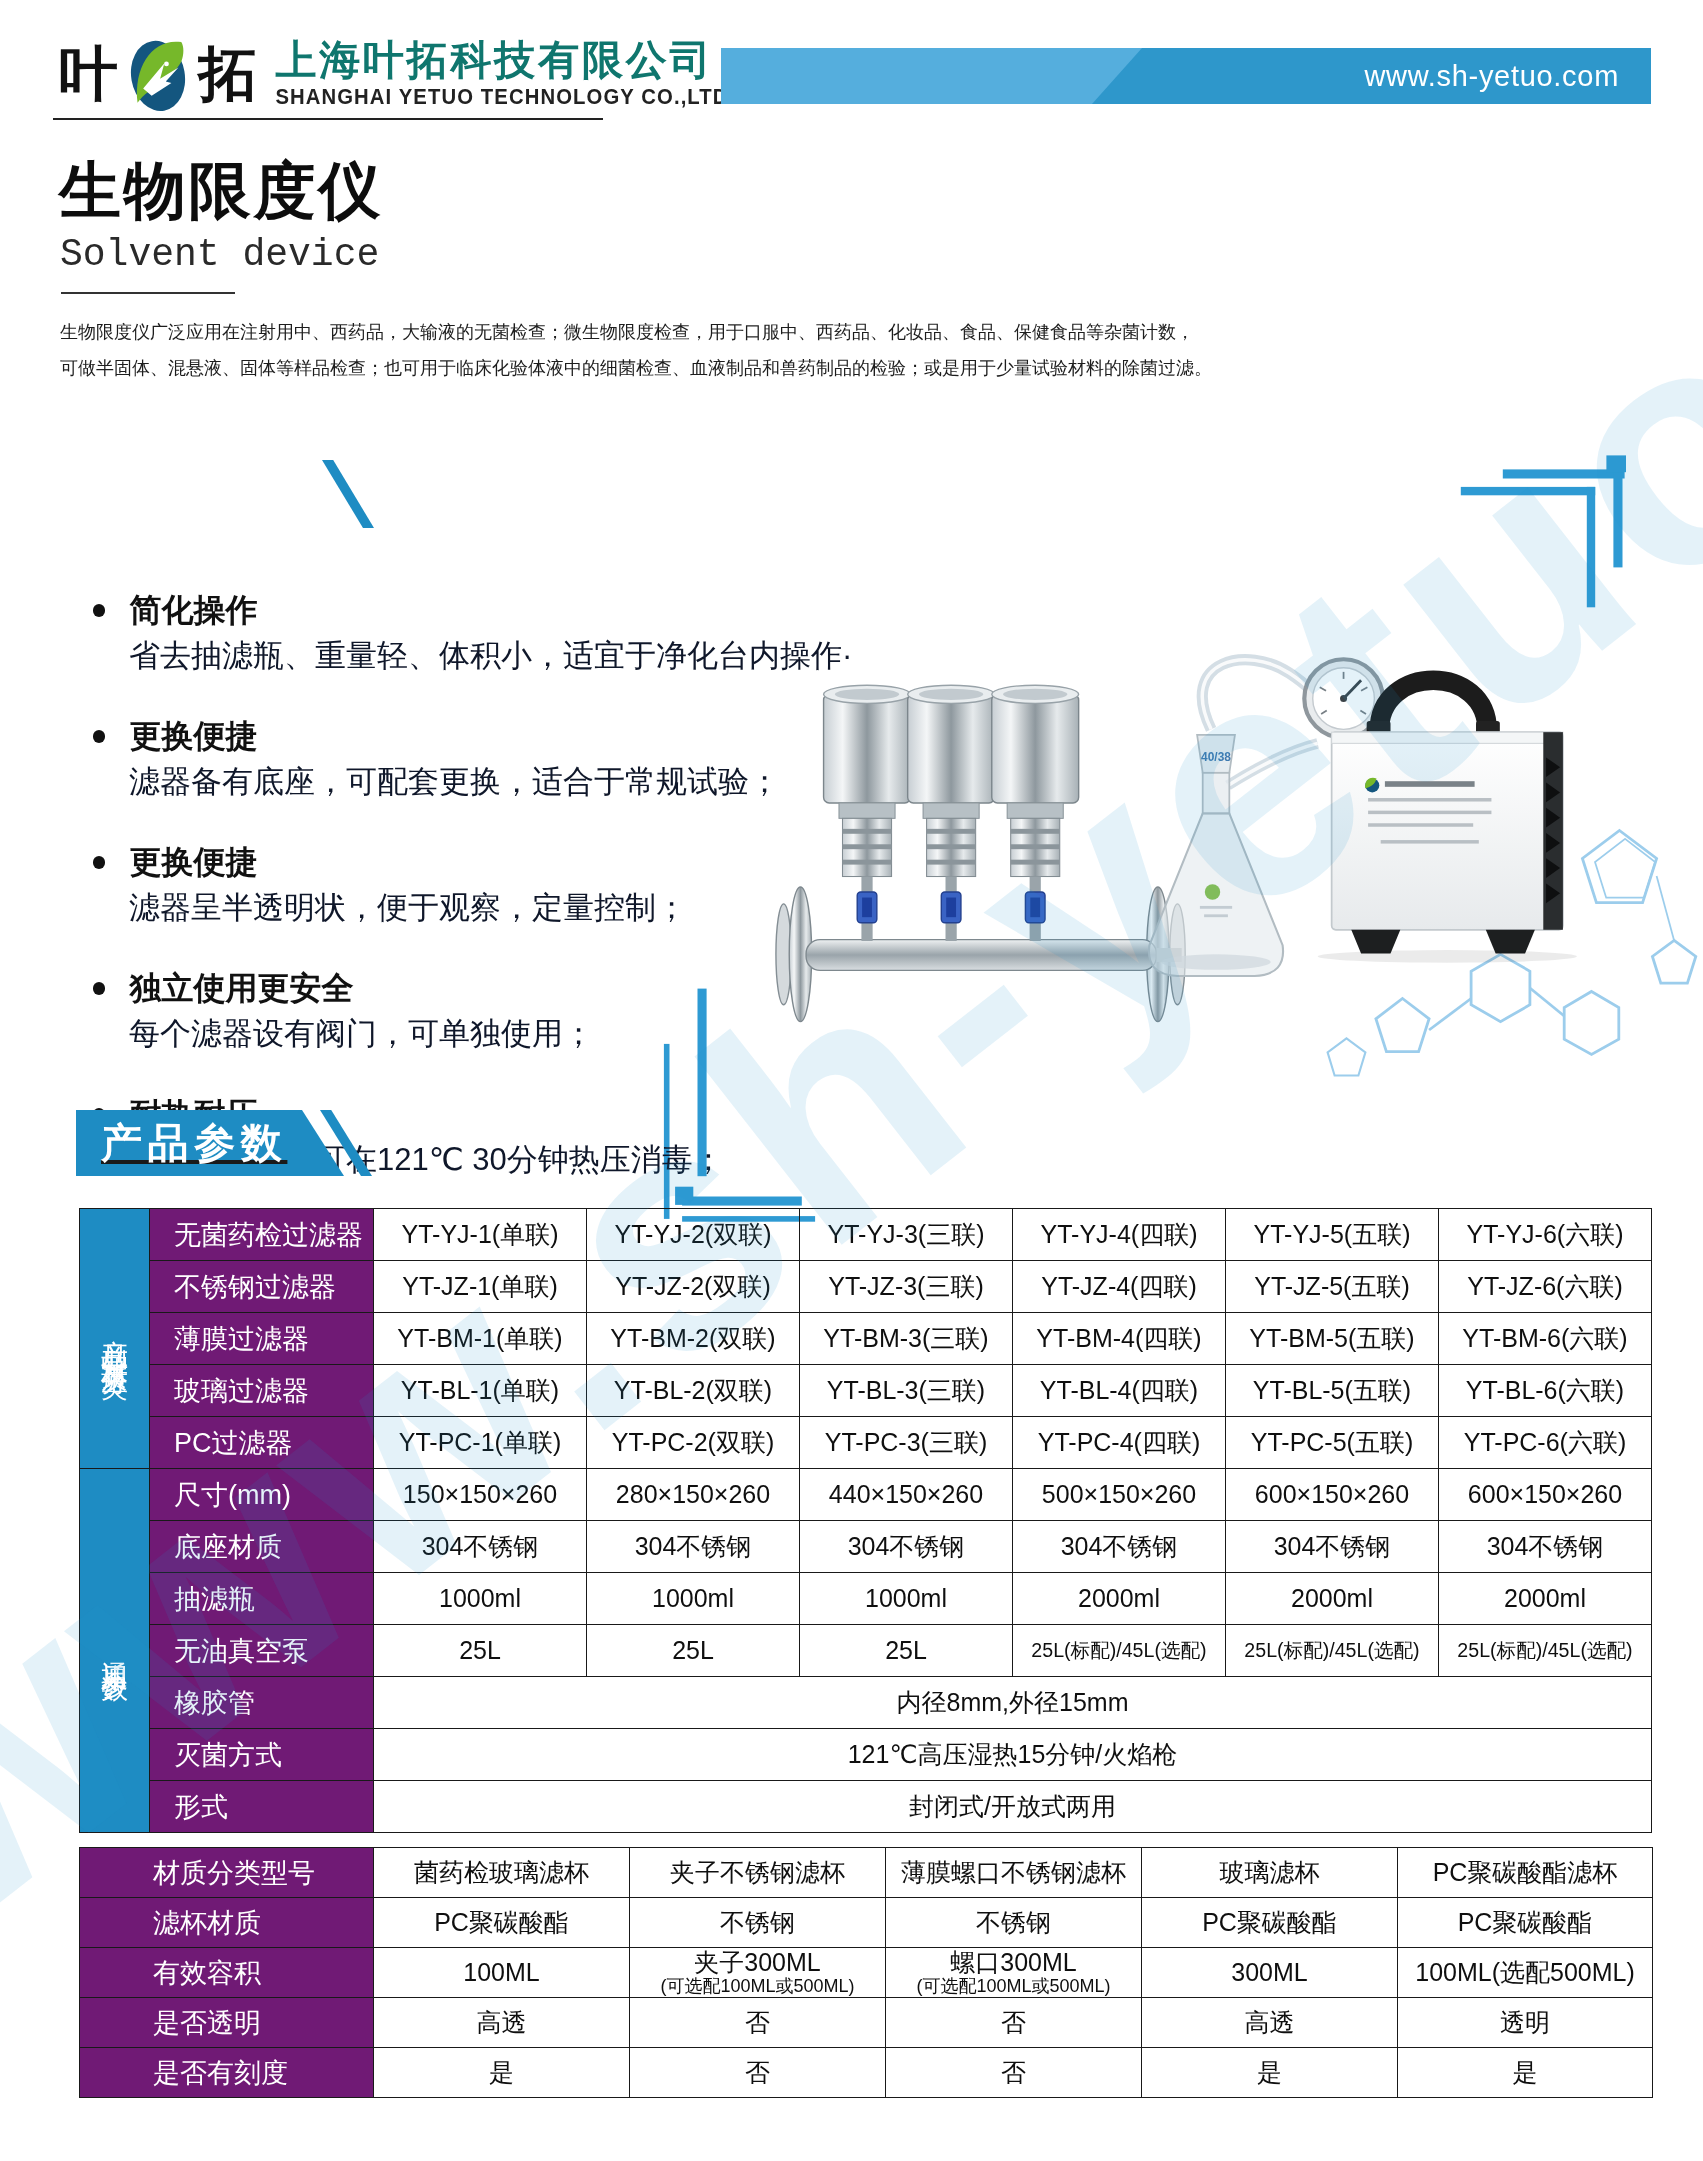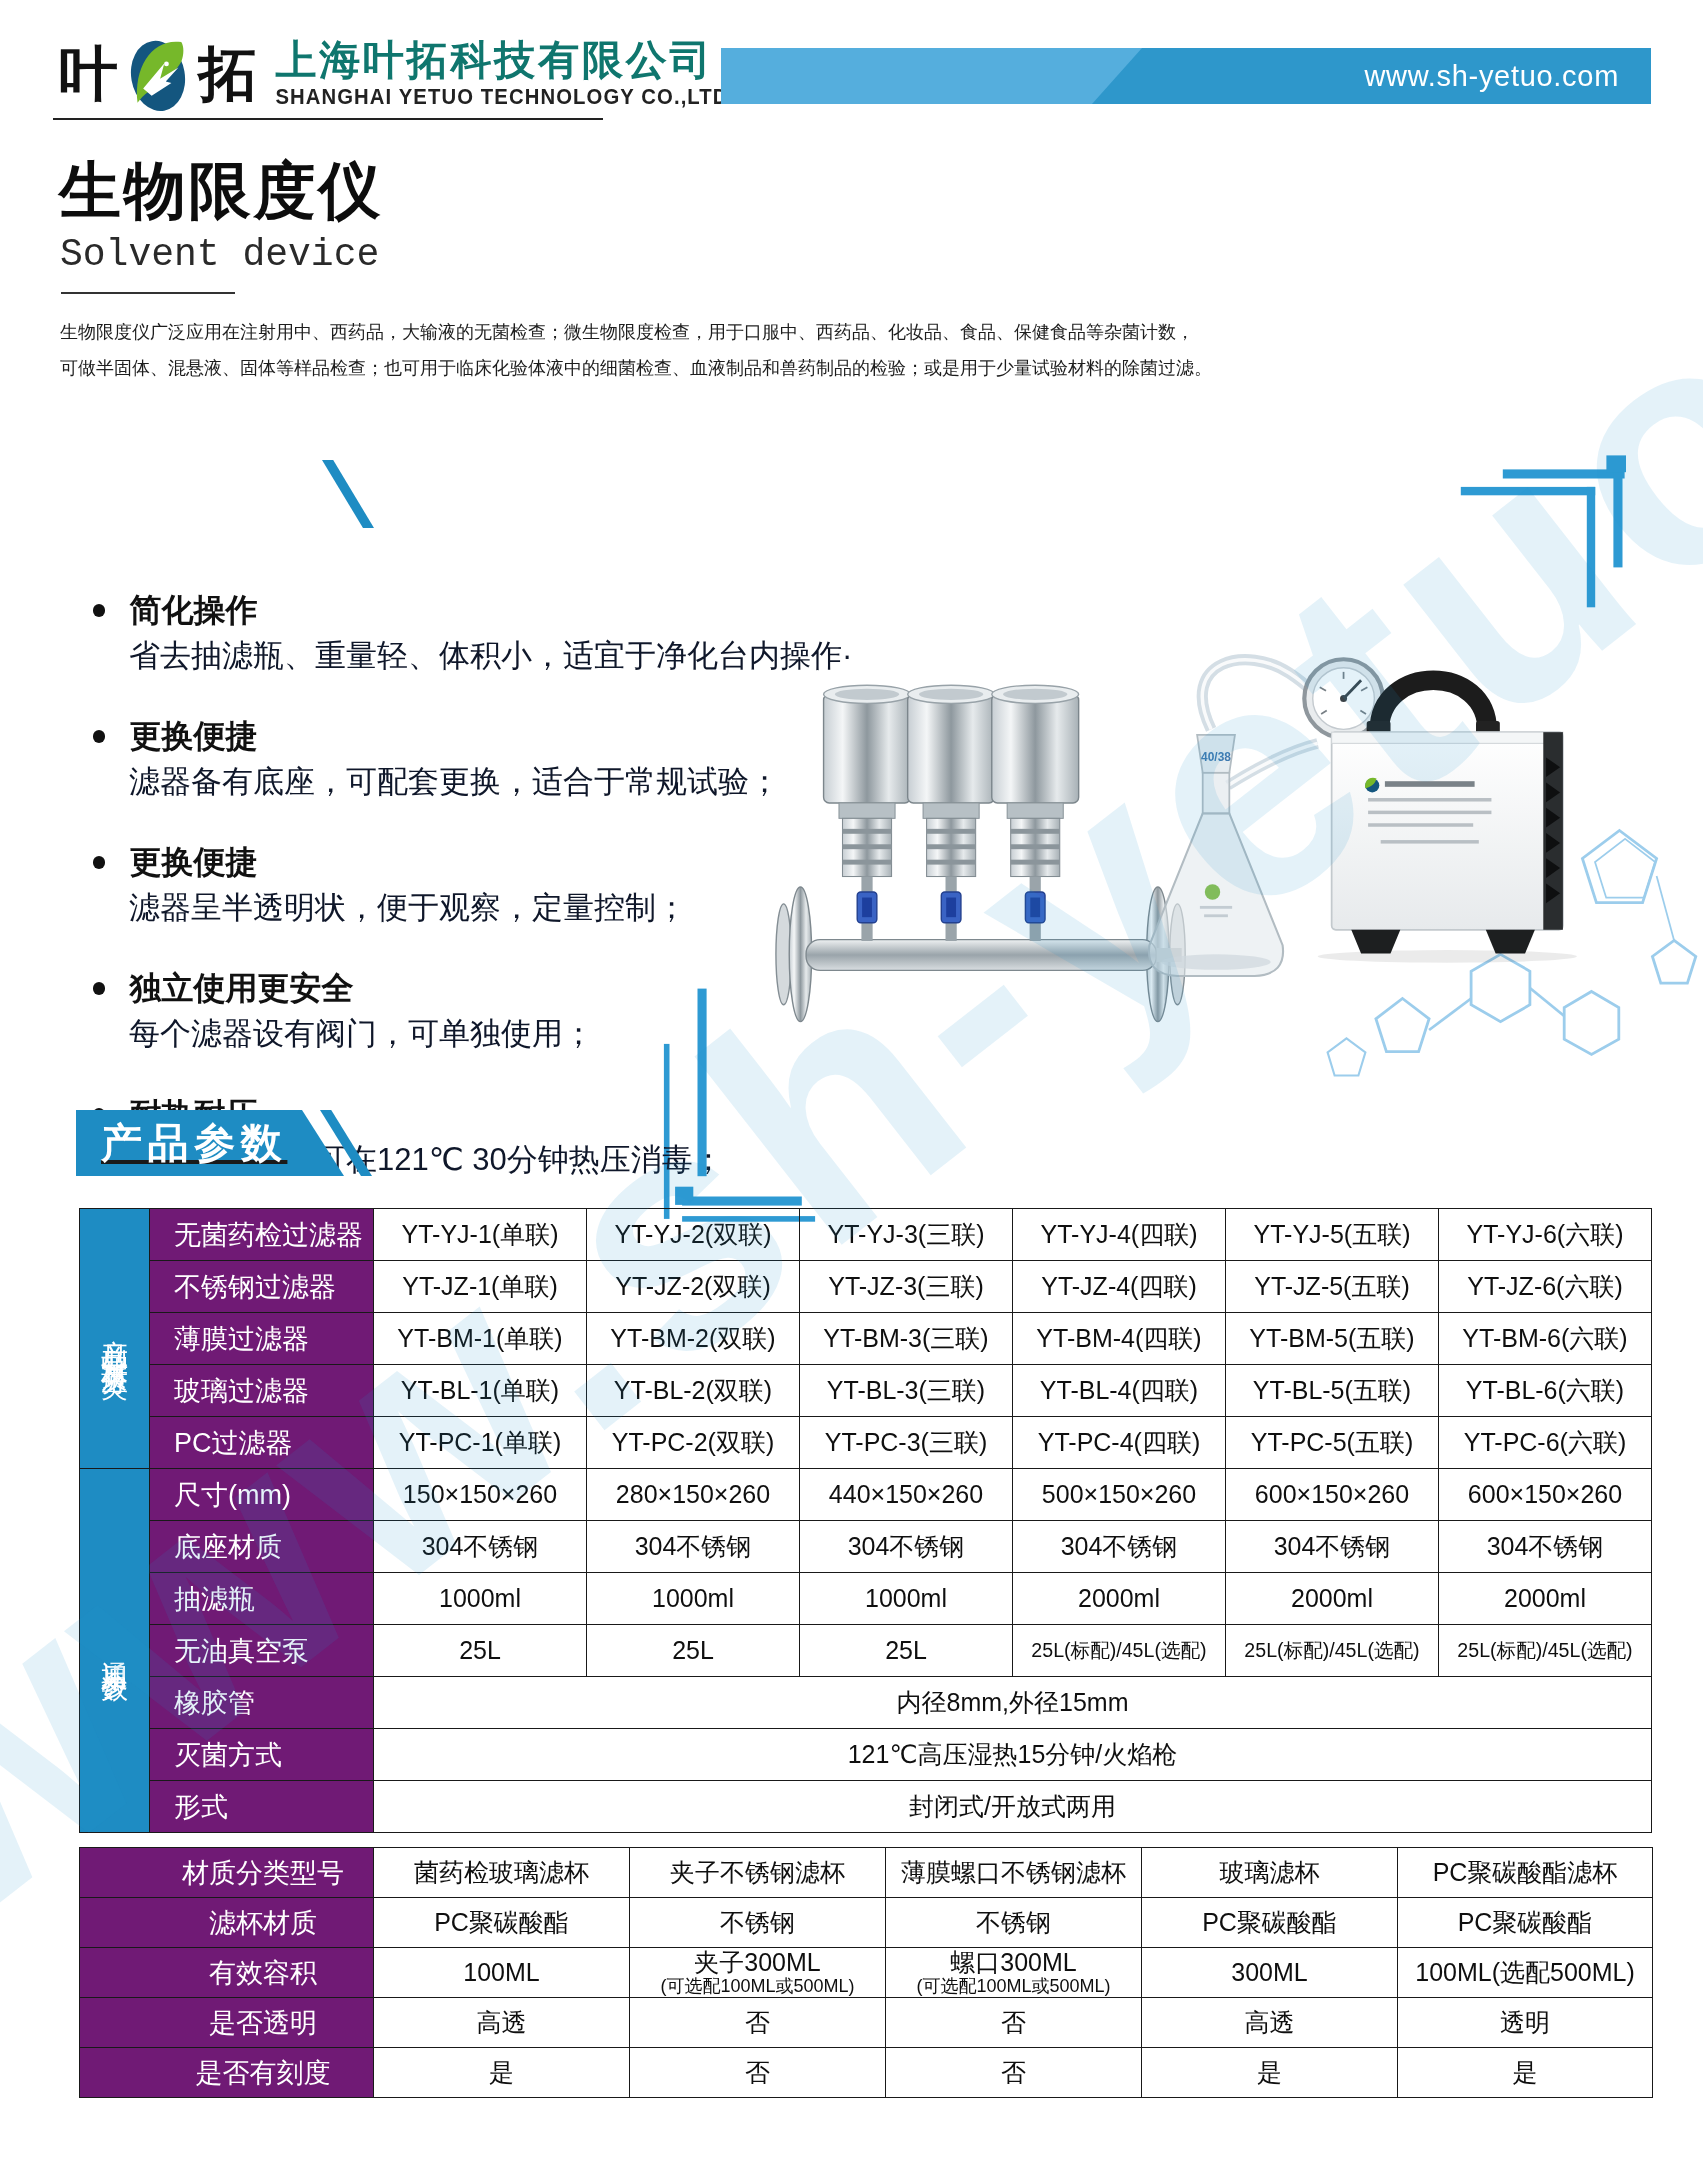--- a/index.html
+++ b/index.html
@@ -59,21 +59,21 @@
   table{position:absolute; left:79px; border-collapse:collapse; table-layout:fixed; width:1573px; z-index:3; background:transparent;}
   #t1{top:1208px;}
   #t2{top:1847px;}
   td{border:1.4px solid #191919; padding:0; vertical-align:middle;}
   #t1 td{height:51px;}
   #t2 td{height:49px;}
   .t1-group{background:#1e8cc3; color:#fff; text-align:center;}
   .vtext{writing-mode:vertical-rl; text-orientation:upright; font-size:27px; letter-spacing:4.9px; color:#fff; font-weight:400;}
   .t1-label,.t2-label{background:#701a75; color:#fff; font-size:27px; text-align:left;}
   .t1-label{padding-left:24px;}
-  .t2-label{padding-left:73px;text-align:center;}
+  .t2-label{padding-left:73px;}
   .t1-cell,.t2-cell{font-size:25px; text-align:center; color:#0f0f0f;}
   .t1-cell.small{font-size:19.6px;}
   .t1-merged{font-size:25px; text-align:center; color:#0f0f0f;}
   .t2-sub{font-size:18px; line-height:21px; color:#0f0f0f;}
   .t2-main{font-size:25px; line-height:28px;}
   
   .deco{position:absolute; z-index:1;}
 </style>
 </head>
 <body>

